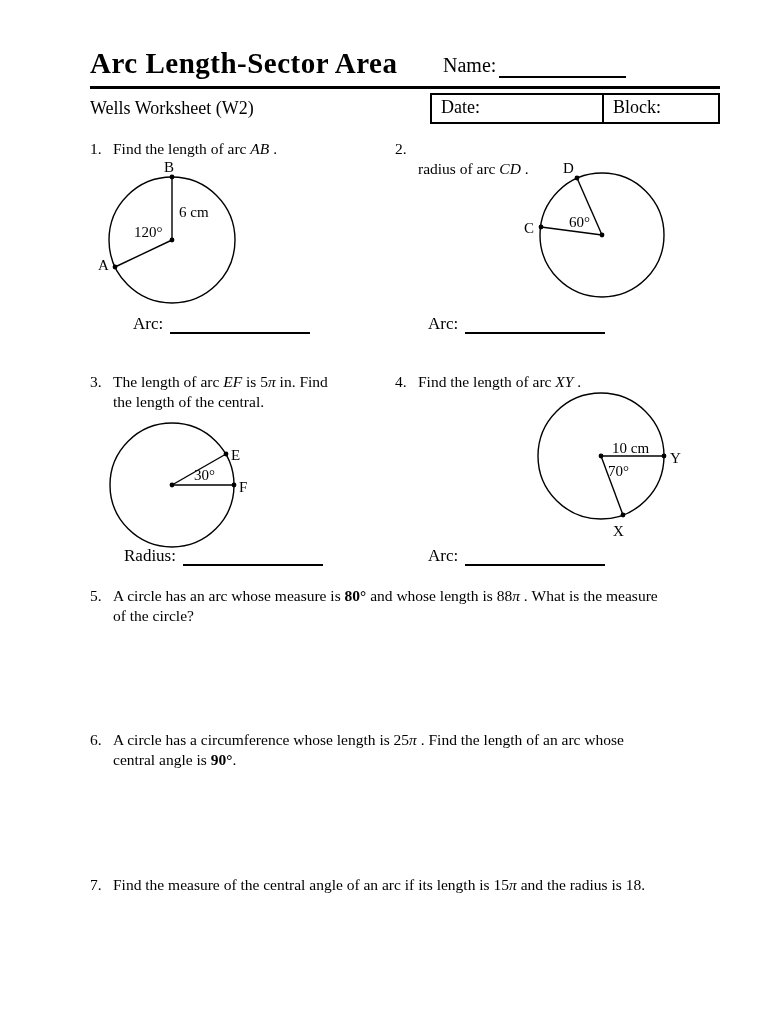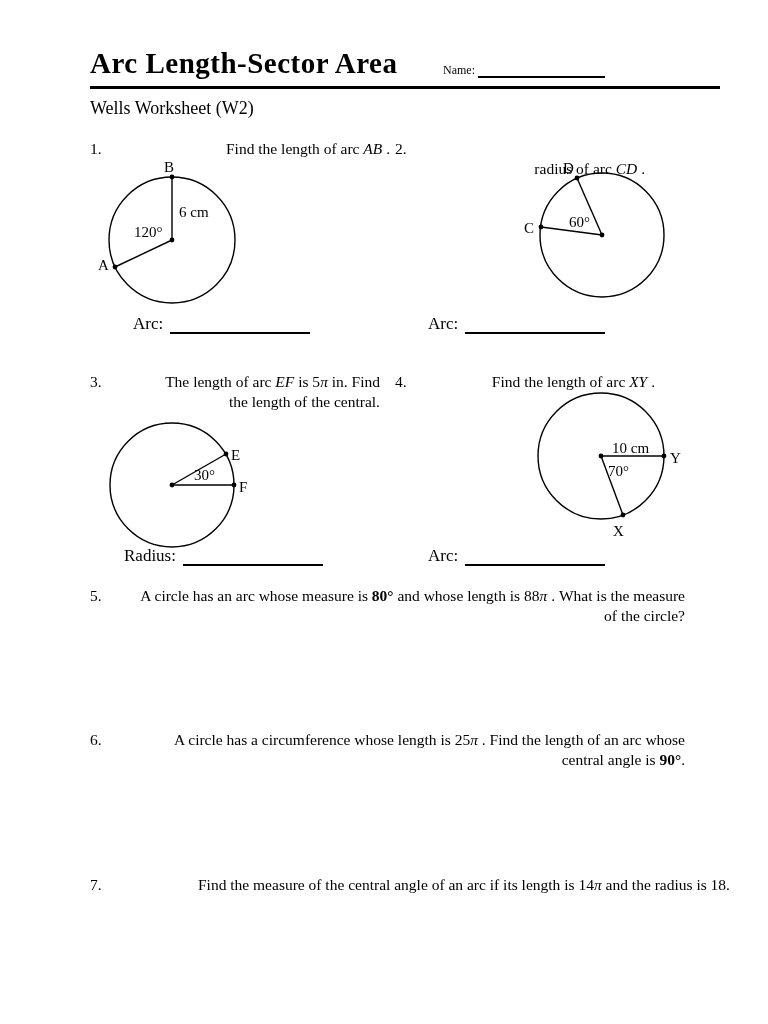--- a/index.html
+++ b/index.html
@@ -2,31 +2,31 @@
 <html><head>
 <meta charset="utf-8">
 <style>
   html,body { margin:0; padding:0; background:#ffffff; }
   .page {
     position:relative; width:768px; height:1024px; background:#fff;
     font-family:"Liberation Serif", serif; color:#000; overflow:hidden;
   }
   .abs { position:absolute; }
   .title { font-size:29px; font-weight:bold; letter-spacing:0.5px; }
-  .name-row { font-size:12px; display:flex; align-items:flex-end; }
+  .name-row { font-size:20px; display:flex; }
   .name-line { display:inline-block; width:127px; height:22px; border-bottom:2px solid #000; margin-left:3px; }
   .rule { background:#000; height:3px; }
   .wells { font-size:18px; }
   .db-table { display:flex; border:2px solid #000; height:27px; font-size:18px; background:#fff; }
   .db-cell { padding:2px 0 0 9px; }
   .db-cell.date { width:161px; border-right:2px solid #000; }
   .db-cell.block { flex:1; }
   .prob { display:flex; font-size:15.5px; line-height:20px; }
   .pnum { width:23px; flex:none; }
-  .pbody { flex:1;text-align:right; }
+  .pbody { flex:1; }
   .it { font-style:italic; }
   .semib { font-weight:600; }
   .ans-row { display:flex; align-items:flex-end; font-size:17px; line-height:21px;text-align:right; }
   .ans-line { display:inline-block; width:140px; height:21px; border-bottom:2px solid #000; margin-left:7px; }
   svg line { stroke:#000; stroke-width:1.4; }
   svg .ring { fill:none; stroke:#000; stroke-width:1.4; }
   svg .dot { fill:#000; stroke:none; }
   svg text { font-family:"Liberation Serif", serif; font-size:15px; fill:#000; }
 </style>
 </head>
@@ -34,20 +34,24 @@
 
 <div class="page">
 
   <div class="abs title" style="left:90px; top:47px;">Arc Length-Sector Area</div>
   <div class="abs name-row" style="left:443px; top:54px;">
     <span>Name:</span>
     <span class="name-line"></span>
   </div>
   <div class="abs rule" style="left:90px; top:86px; width:630px;"></div>
   <div class="abs wells" style="left:90px; top:98px;">Wells Worksheet (W2)</div>
+  <div class="abs db-table" style="left:430px; top:93px; width:286px;">
+    <div class="db-cell date">Date:</div>
+    <div class="db-cell block">Block:</div>
+  </div>
 
   <div class="abs prob" style="left:90px; top:139px; width:300px;">
     <span class="pnum">1.</span>
     <span class="pbody"><span>Find the length of arc </span><span class="it">AB</span><span> .</span></span>
   </div>
 
   <div class="abs prob" style="left:395px; top:139px; width:250px;">
     <span class="pnum">2.</span>
     <span class="pbody">
       <br>
@@ -147,16 +151,16 @@
   <div class="abs prob" style="left:90px; top:730px; width:595px;">
     <span class="pnum">6.</span>
     <span class="pbody">
       <span>A circle has a circumference whose length is 25</span><span class="it">π</span><span> .  Find the length of an arc whose</span><br>
       <span>central angle is </span><span class="semib">90°</span><span>.</span>
     </span>
   </div>
 
   <div class="abs prob" style="left:90px; top:875px; width:640px;">
     <span class="pnum">7.</span>
-    <span class="pbody"><span>Find the measure of the central angle of an arc if its length is 14</span><span class="it">π</span><span> and the radius is 18.</span></span>
+    <span class="pbody"><span>Find the measure of the central angle of an arc if its length is 15</span><span class="it">π</span><span> and the radius is 18.</span></span>
   </div>
 
 </div>
 
 </body></html>

